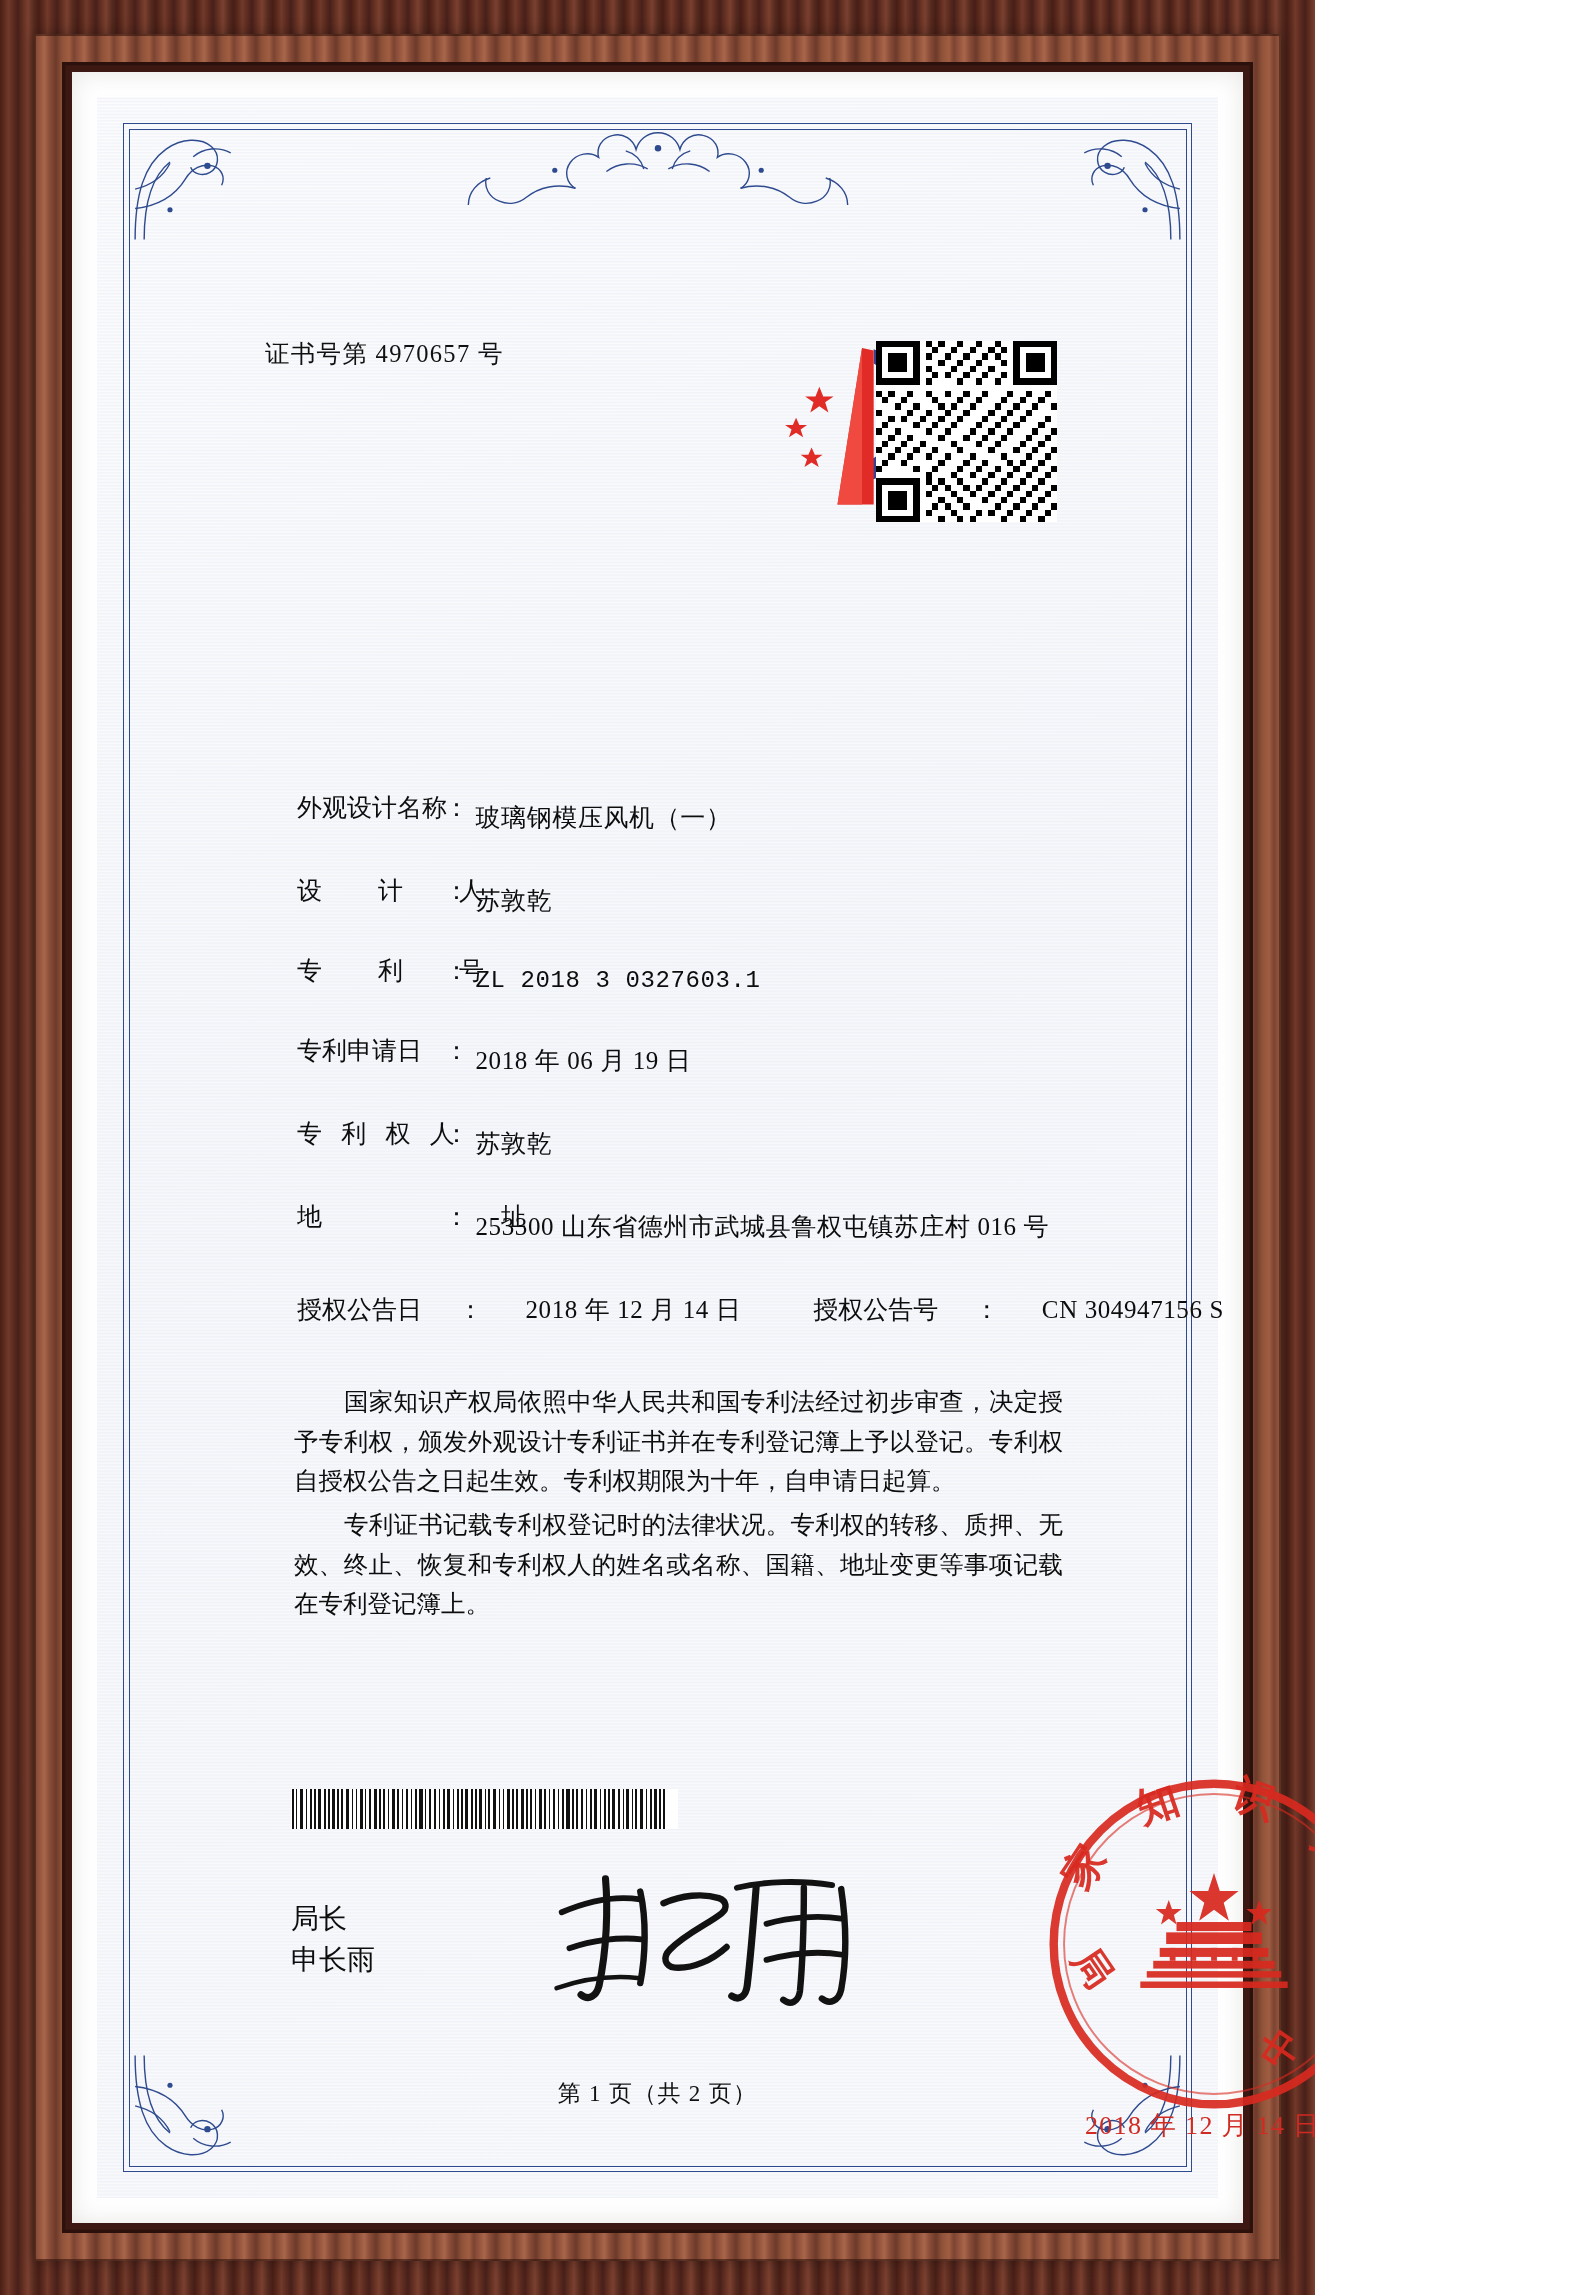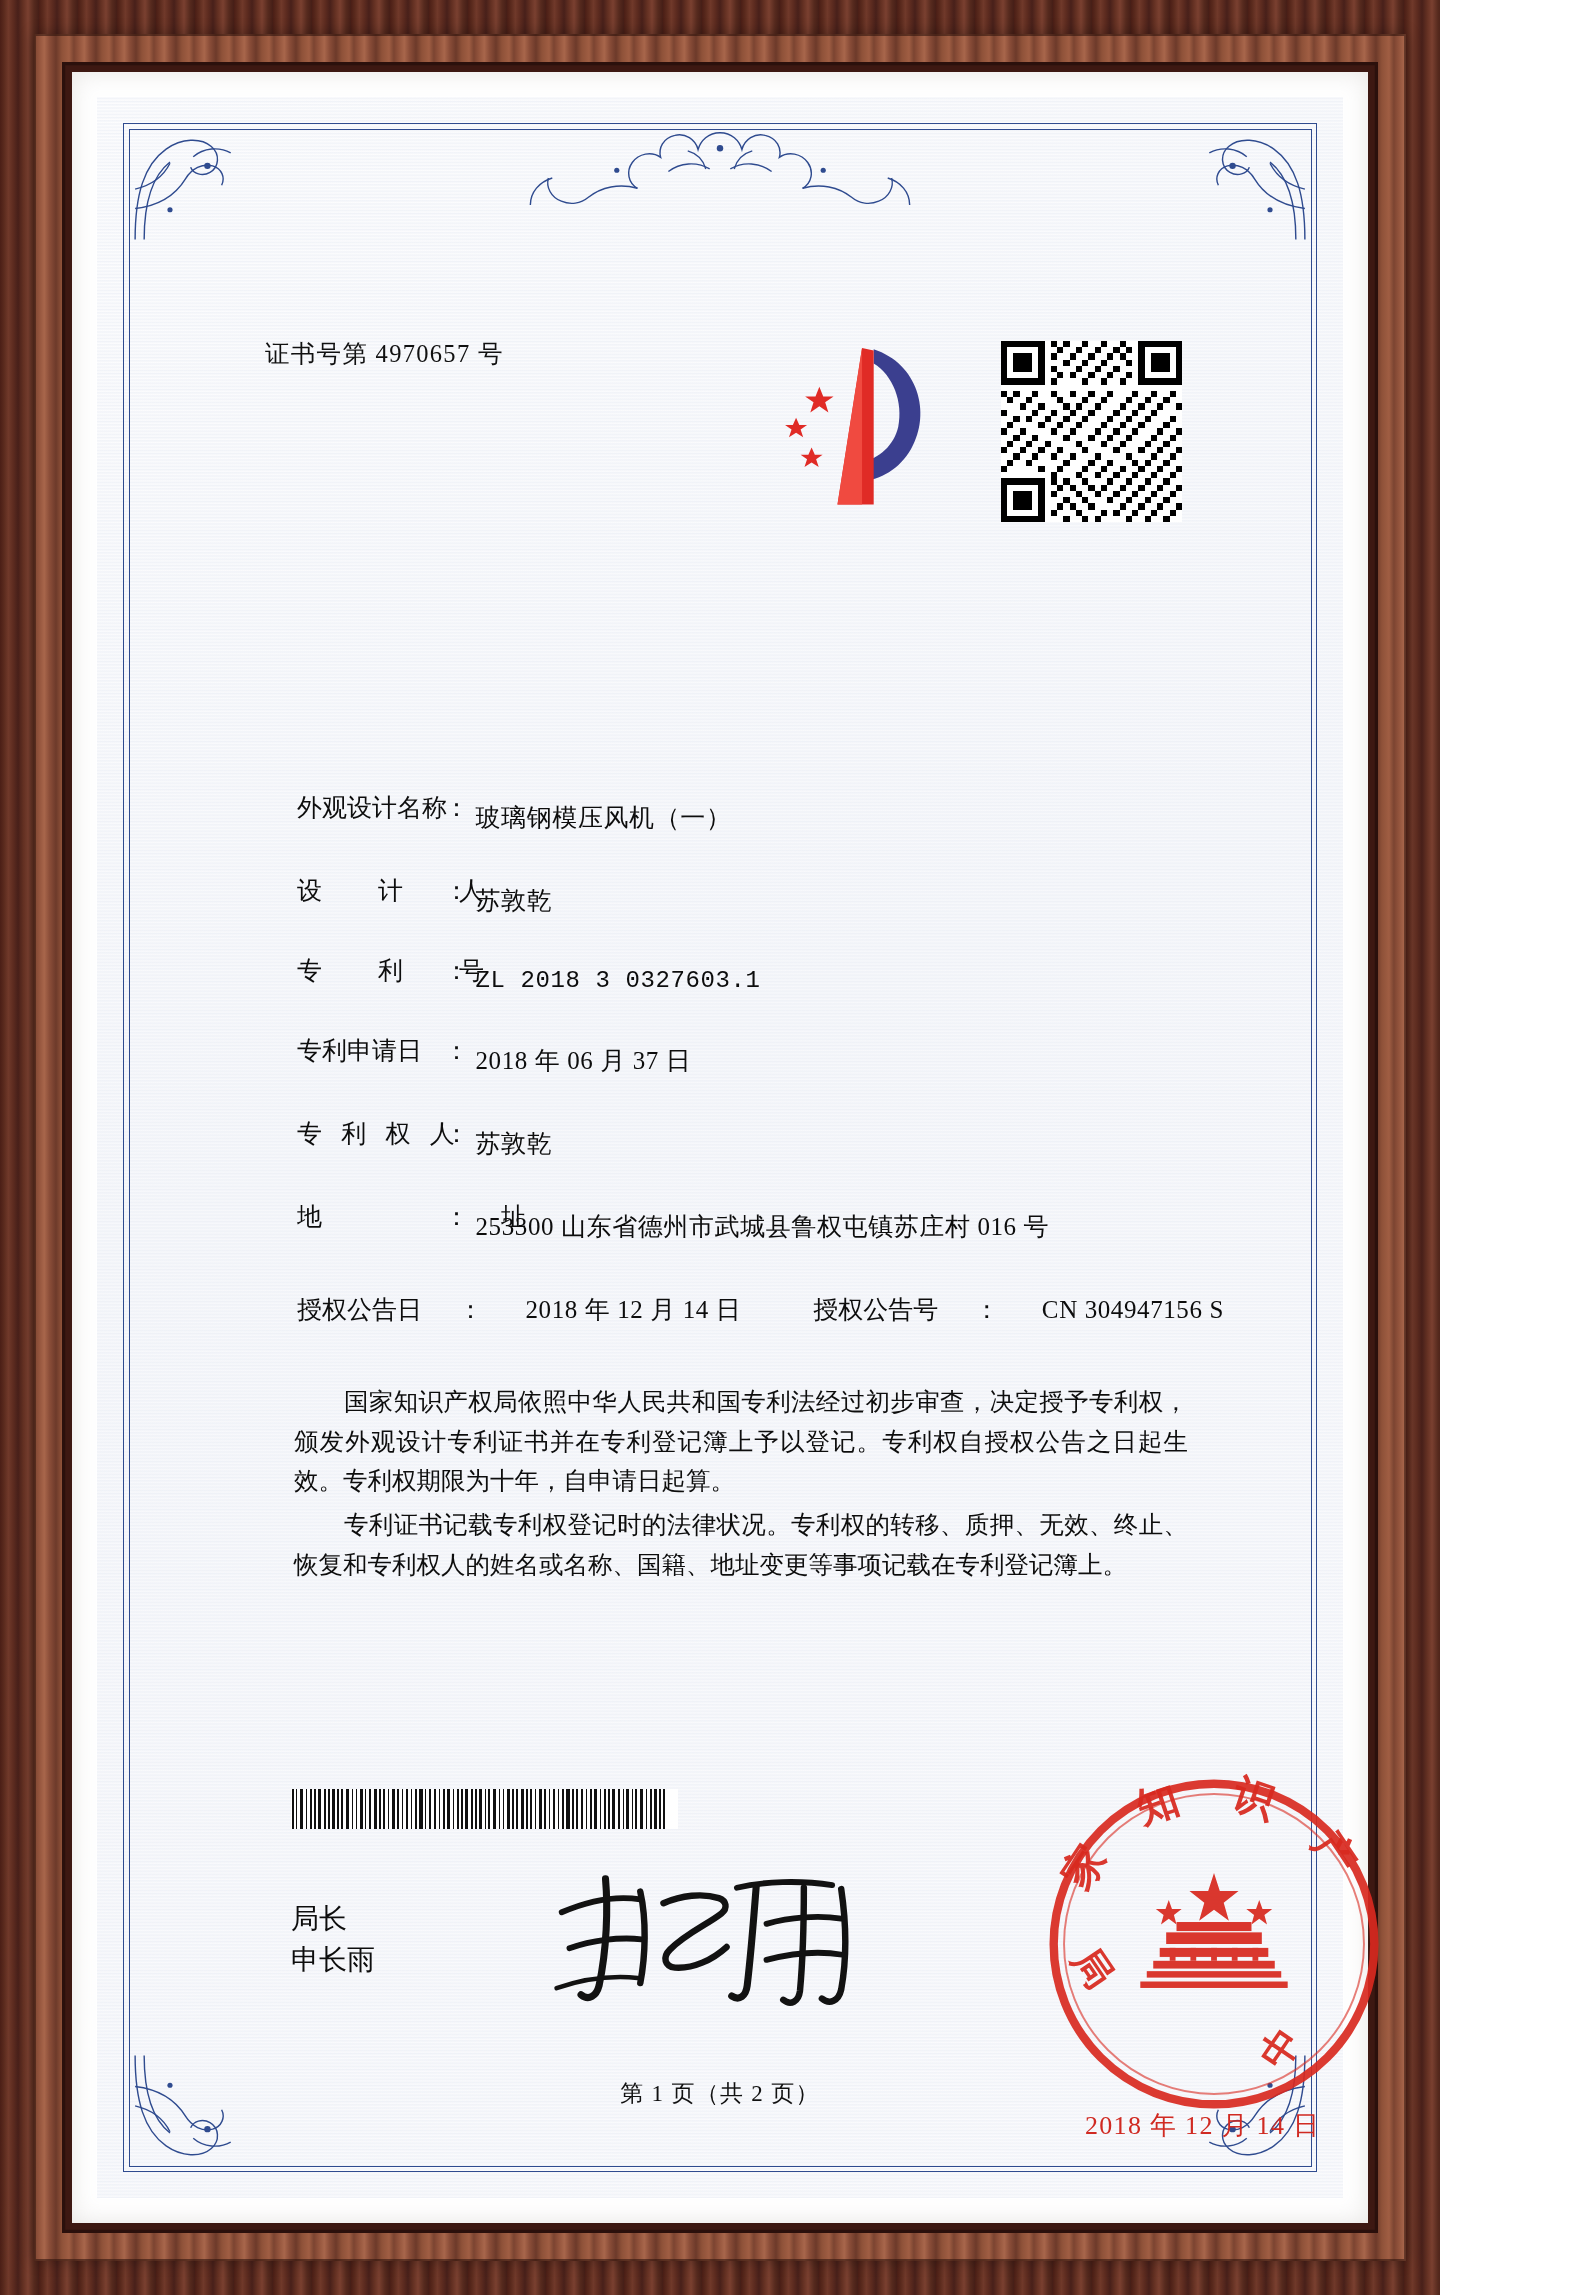--- a/index.html
+++ b/index.html
@@ -5,21 +5,21 @@
   html, body {
     margin: 0;
     padding: 0;
     background: #ffffff;
   }
   body {
     font-family: "Liberation Serif", "DejaVu Serif", serif;
   }
   .page {
     position: relative;
-    width: 1440px;
+    width: 1315px;
     height: 2295px;
     overflow: hidden;
     background: #f4f1ee;
   }
 
   
   .frame-outer {
     position: absolute;
     inset: 0;
     background:
@@ -575,21 +575,21 @@
 
       <div class="field-row">
         <span class="field-label sp1">专　利　号</span>
         <span class="field-colon">：</span>
         <span class="field-value mono">ZL 2018 3 0327603.1</span>
       </div>
 
       <div class="field-row">
         <span class="field-label">专利申请日</span>
         <span class="field-colon">：</span>
-        <span class="field-value">2018 年 06 月 37 日</span>
+        <span class="field-value">2018 年 06 月 19 日</span>
       </div>
 
       <div class="field-row">
         <span class="field-label sp3">专 利 权 人</span>
         <span class="field-colon">：</span>
         <span class="field-value">苏敦乾</span>
       </div>
 
       <div class="field-row">
         <span class="field-label sp2">地　　　址</span>

